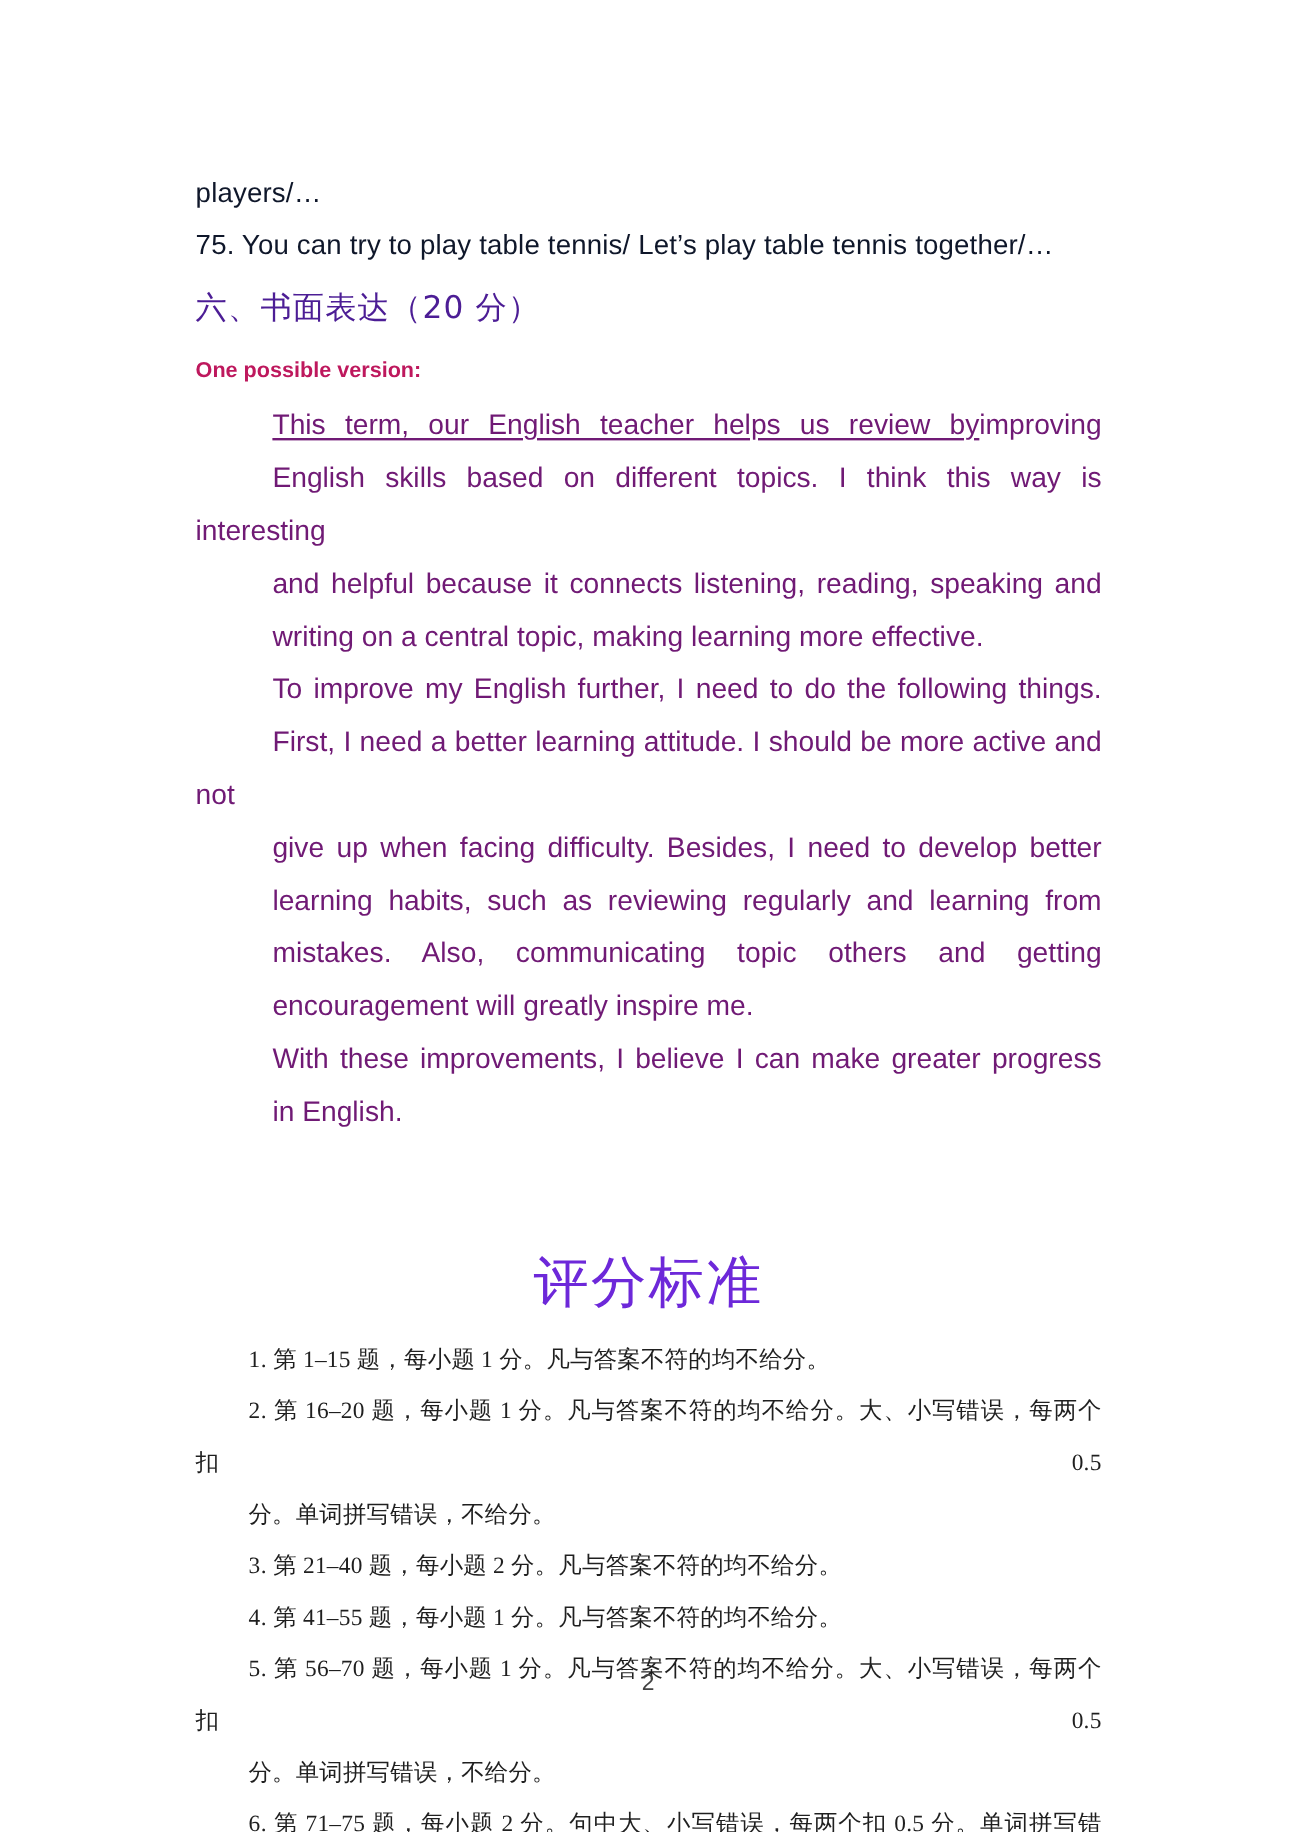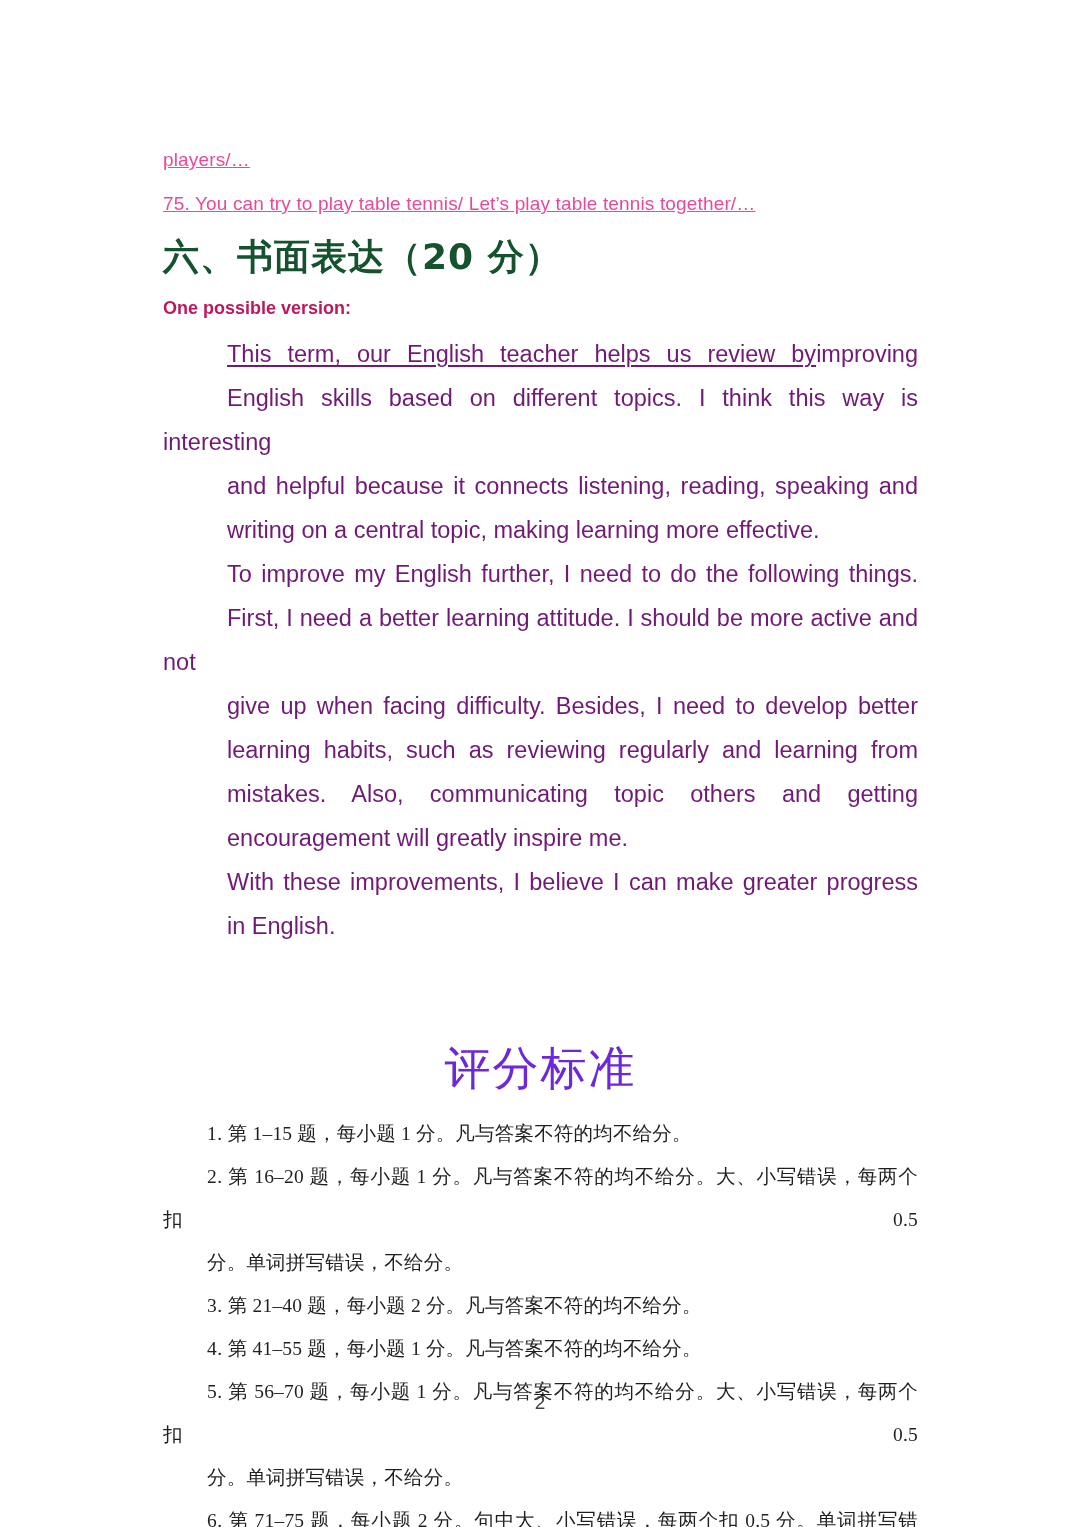--- a/index.html
+++ b/index.html
@@ -27,39 +27,38 @@
 
   .content {
     position: absolute;
     left: 163px;
     top: 0;
     width: 755px;
   }
 
   
   .ans-line {
-    font-size: 19px;
+    font-size: 23px;
     line-height: 44px;
     letter-spacing: 0.15px;
-    color: #ec4899;
+    color: #0f172a;
     white-space: nowrap;
-    text-decoration: underline;
   }
   #answer-tail { padding-top: 138px; }
   #answer-75 { padding-top: 0px; }
 
   
   .section-heading {
     font-family: "DejaVu Sans", "Liberation Sans", sans-serif;
-    font-size: 36px;
-    font-weight: 700;
+    font-size: 26px;
+    font-weight: 400;
     line-height: 46px;
     letter-spacing: 1px;
     margin-top: 8px;
-    color: #14532d;
+    color: #4c1d95;
     white-space: nowrap;
   }
 
   
   .version-label {
     font-size: 18px;
     font-weight: 700;
     line-height: 44px;
     margin-top: 6px;
     color: #be185d;

